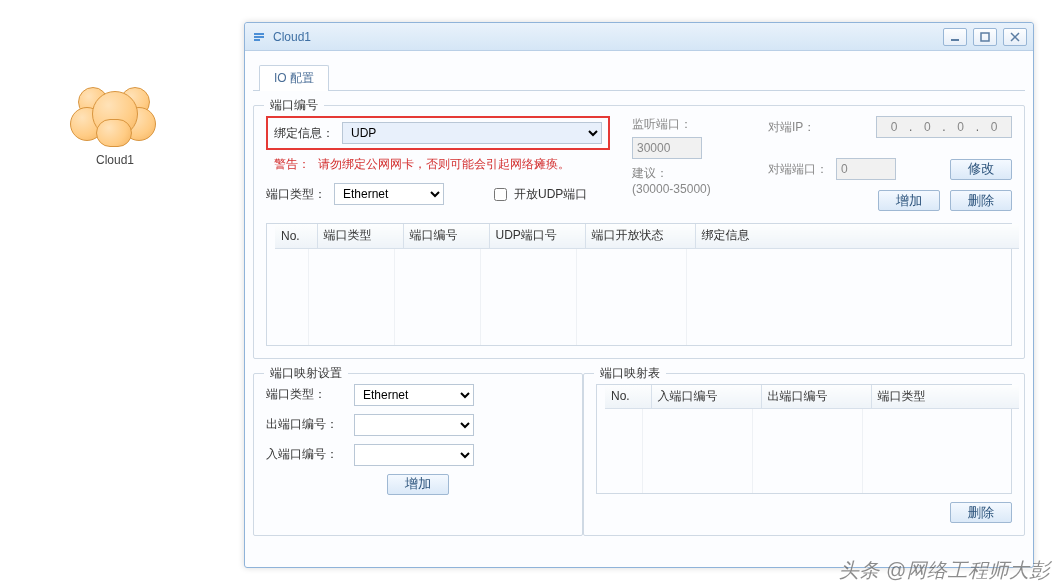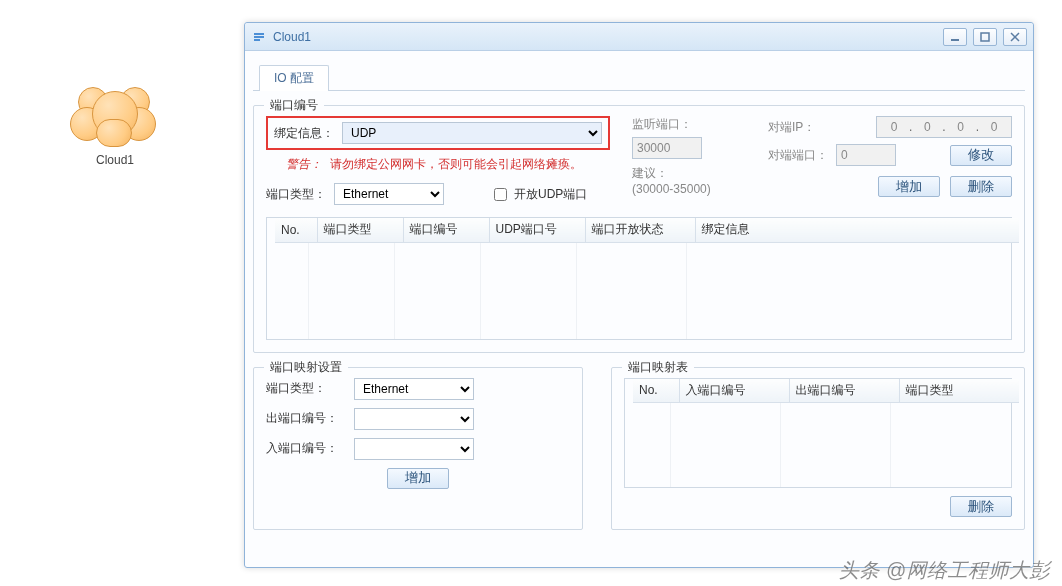--- a/index.html
+++ b/index.html
@@ -54,41 +54,41 @@
 
   .btn { height: 21px; min-width: 62px; padding: 0 10px; border: 1px solid #9fb8d3;
          background: linear-gradient(#f4f9ff,#dbe9f8); border-radius: 2px; color: #2f567e; cursor: pointer; }
 
   .chk { display: inline-flex; align-items: center; gap: 4px; }
   .chk input { width: 13px; height: 13px; }
 
   
   .hl-red { border: 2px solid #e53935; padding: 4px 6px; display: inline-flex; align-items: center; gap: 8px; }
   .hl-red select { background: #e8f0fb; }
-  .warn-label { color: #d32f2f; margin-left: 20px; font-style: italic;}
+  .warn-label { color: #d32f2f; margin-left: 8px;}
   .warn-text  { color: #d32f2f; }
 
   
   .ipbox { display: inline-flex; align-items: center; border: 1px solid #b9c7d6; height: 22px; background: #f1f1f1; padding: 0 4px; gap: 2px; }
   .ip-octet { width: 26px; border: none; text-align: center; height: 20px; background: transparent; font-size: 12px; }
   .ipdot { color: #666; }
 
   
   .grid { border: 1px solid #cfd9e4; width: 100%; border-collapse: collapse; background: #fff; margin-left: 8px; }
   .grid th { background: linear-gradient(#fdfefe,#eef3f8); font-weight: normal; color: #333;
              border-right: 1px solid #d7e0ea; border-bottom: 1px solid #d7e0ea; height: 24px; padding: 0 6px; text-align: left; white-space: nowrap; }
   .grid th:last-child { border-right: none; }
   .grid-wrap { border: 1px solid #cfd9e4; }
   .grid-wrap .grid { border: none; }
   .grid-scroll { height: 96px; overflow: auto; }
   .grid-scroll.small { height: 84px; }
   .grid-scroll .spacer { height: 100%; display:flex; }
   .grid-scroll .spacer div { border-right: 1px solid #eef1f5; }
 
-  .cols-row2 { display: flex; gap: 28px; margin-top: 14px; }
+  .cols-row2 { display: flex; gap: 0; margin-top: 14px; }
   .cols-row2 .fs { flex: 1; margin-top: 0; }
 
   .watermark { position: absolute; right: 12px; bottom: 2px; color: rgba(0,0,0,.45);
                font-style: italic; font-size: 20px; letter-spacing: 0.5px;
                text-shadow: 0 1px 1px rgba(255,255,255,.8); pointer-events: none; }
 </style>
 </head>
 <body>
 
 <div class="cloud-node">
@@ -166,21 +166,21 @@
         </div>
 
         <div style="width:120px;">
           <div class="lbl muted">监听端口：</div>
           <input type="text" style="width: 70px; margin-top: 4px;" disabled="" value="30000">
           <div class="lbl muted" style="margin-top:6px">建议：</div>
           <div class="lbl muted">(30000-35000)</div>
         </div>
 
         <div style="width:250px;">
-          <div class="row" style="margin-bottom:6px;gap:48px;">
+          <div class="row" style="margin-bottom:20px;gap:48px;">
             <span class="lbl muted" style="width:60px">对端IP：</span>
             <span class="ipbox">
               <input class="ip-octet" disabled="" value="0" style="">
                 <span class="ipdot">.</span>
               <input class="ip-octet" disabled="" value="0" style="">
                 <span class="ipdot">.</span>
               <input class="ip-octet" disabled="" value="0" style="">
                 <span class="ipdot">.</span>
               <input class="ip-octet" disabled="" value="0" style="">
             </span>

